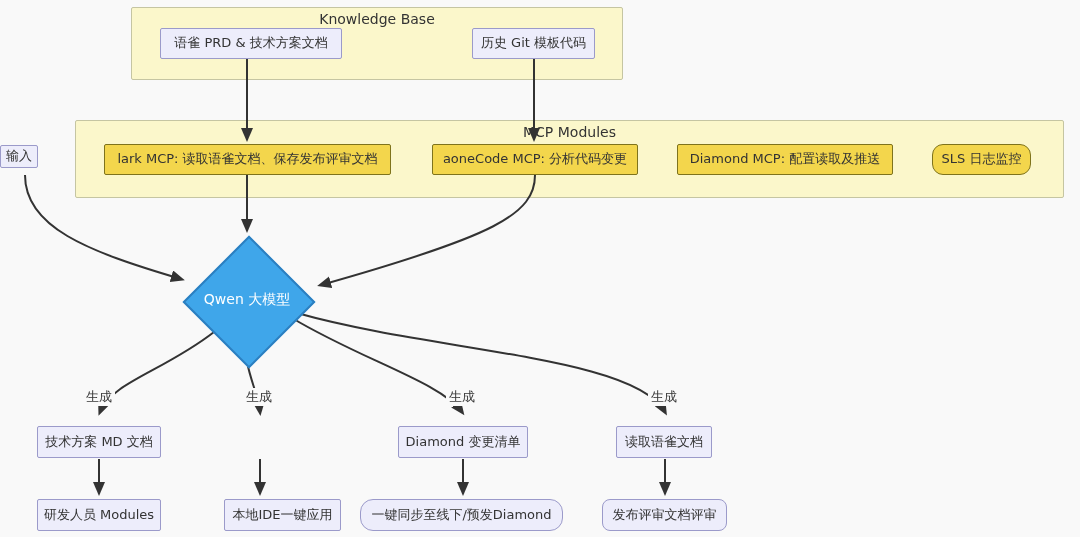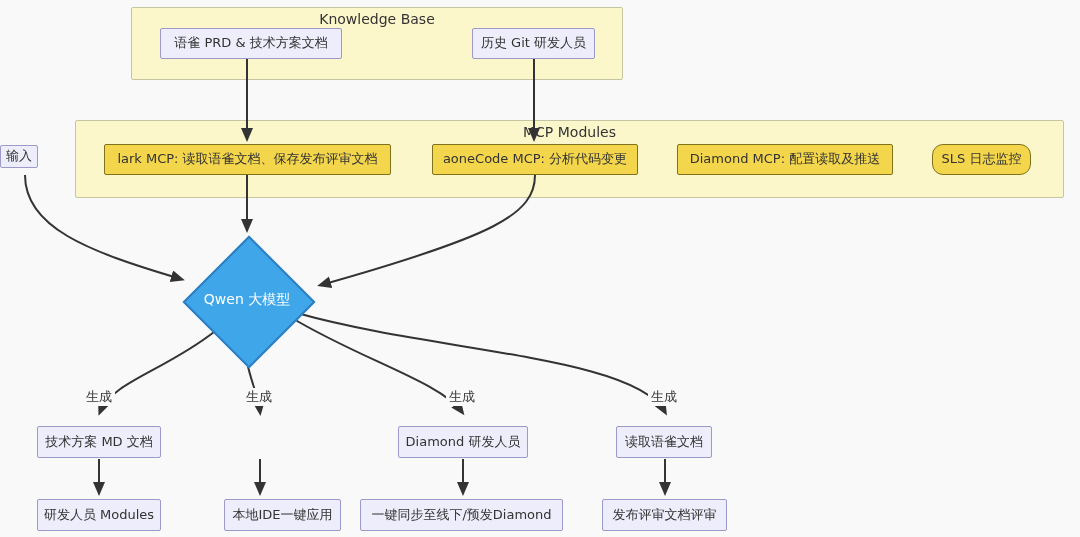--- a/index.html
+++ b/index.html
@@ -77,39 +77,39 @@
     <path class="edge" d="M247,362 C251,382 258,395 260,412" marker-end="url(#arrow)"></path>
     <path class="edge" d="M292,318 C362,360 440,382 462,412" marker-end="url(#arrow)"></path>
     <path class="edge" d="M297,313 C435,352 634,356 665,412" marker-end="url(#arrow)"></path>
     <path class="edge" d="M99,459 L99,492" marker-end="url(#arrow)"></path>
     <path class="edge" d="M260,459 L260,492" marker-end="url(#arrow)"></path>
     <path class="edge" d="M463,459 L463,492" marker-end="url(#arrow)"></path>
     <path class="edge" d="M665,459 L665,492" marker-end="url(#arrow)"></path>
   </svg>
 
   <div class="node lav" style="left:160px;top:28px;width:182px;height:31px;">语雀 PRD &amp; 技术方案文档</div>
-  <div class="node lav" style="left:472px;top:28px;width:123px;height:31px;">历史 Git 研发人员</div>
+  <div class="node lav" style="left:472px;top:28px;width:123px;height:31px;">历史 Git 模板代码</div>
 
   <div class="node gold" style="left:104px;top:144px;width:287px;height:31px;">lark MCP: 读取语雀文档、保存发布评审文档</div>
   <div class="node gold" style="left:432px;top:144px;width:206px;height:31px;">aoneCode MCP: 分析代码变更</div>
   <div class="node gold" style="left:677px;top:144px;width:216px;height:31px;">Diamond MCP: 配置读取及推送</div>
   <div class="node gold" style="left:932px;top:144px;width:99px;height:31px;border-radius:11px;">SLS 日志监控</div>
 
   <div class="node lav" style="left:0;top:145px;width:38px;height:23px;">输入</div>
 
   <div class="diamond"></div>
   <div class="diamond-label">Qwen 大模型</div>
 
   <span class="edge-label" style="left:99px;top:397px;">生成</span>
   <span class="edge-label" style="left:259px;top:397px;">生成</span>
   <span class="edge-label" style="left:462px;top:397px;">生成</span>
   <span class="edge-label" style="left:664px;top:397px;">生成</span>
 
   <div class="node lav" style="left:37px;top:426px;width:124px;height:32px;">技术方案 MD 文档</div>
-  <div class="node lav" style="left:398px;top:426px;width:130px;height:32px;">Diamond 研发人员</div>
+  <div class="node lav" style="left:398px;top:426px;width:130px;height:32px;">Diamond 变更清单</div>
   <div class="node lav" style="left:616px;top:426px;width:96px;height:32px;">读取语雀文档</div>
 
   <div class="node lav" style="left:37px;top:499px;width:124px;height:32px;">研发人员 Modules</div>
   <div class="node lav" style="left:200px;top:499px;width:117px;height:32px;margin-left:24px;">本地IDE一键应用</div>
-  <div class="node lav" style="left:360px;top:499px;width:203px;height:32px;">一键同步至线下/预发Diamond</div>
-  <div class="node lav" style="left:602px;top:499px;width:125px;height:32px;">发布评审文档评审</div>
+  <div class="node lav" style="left:360px;top:499px;width:203px;height:32px;border-radius:13px;">一键同步至线下/预发Diamond</div>
+  <div class="node lav" style="left:602px;top:499px;width:125px;height:32px;border-radius:8px;">发布评审文档评审</div>
 
 </div>
 
 </body></html>

